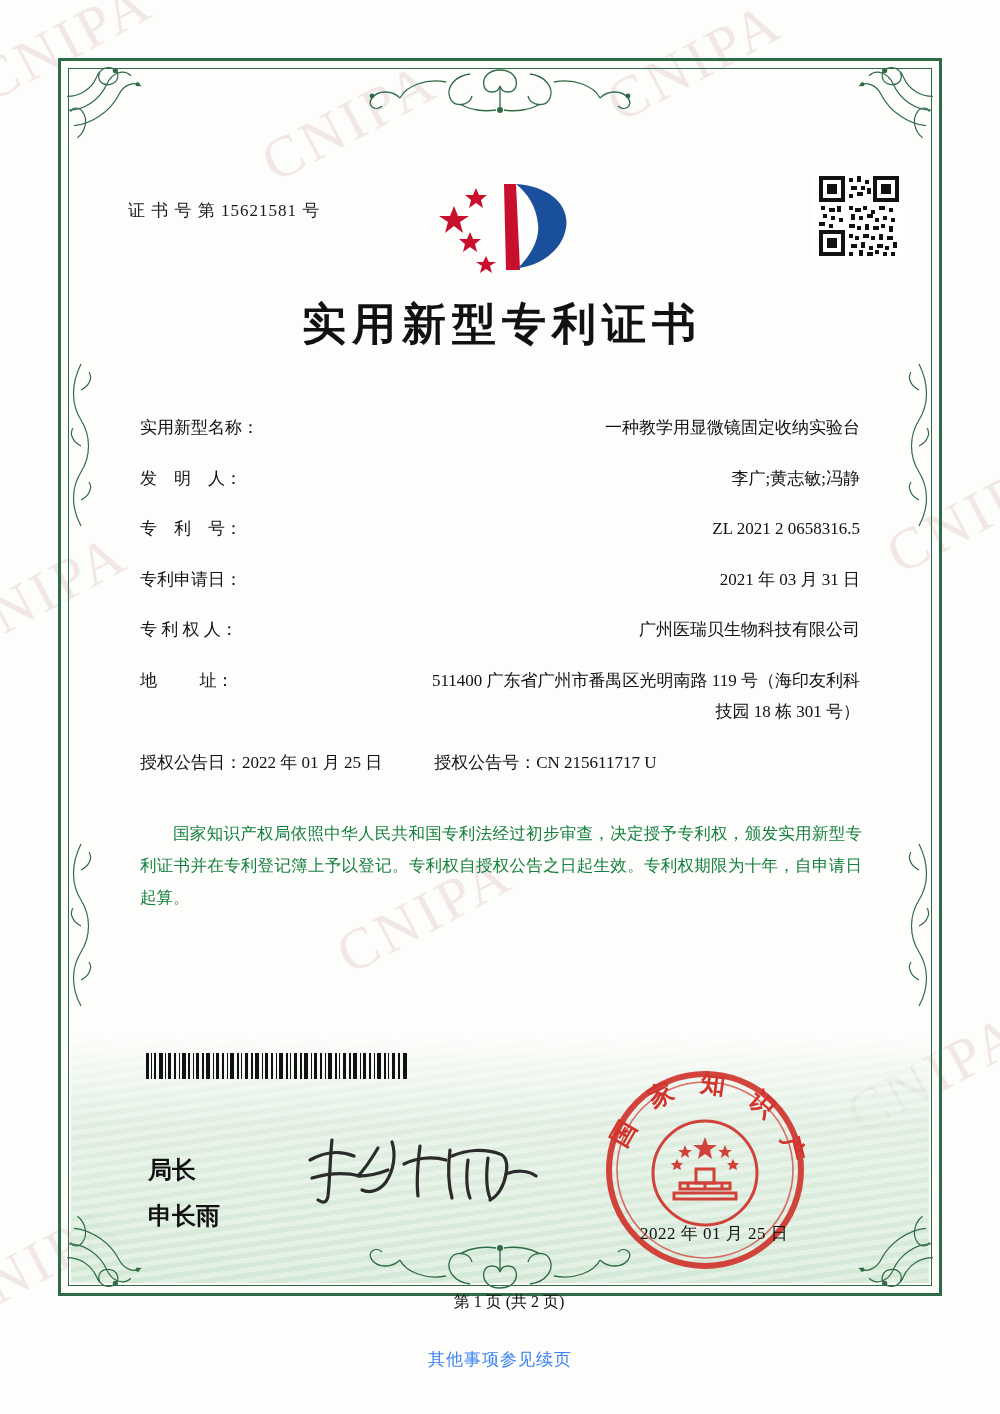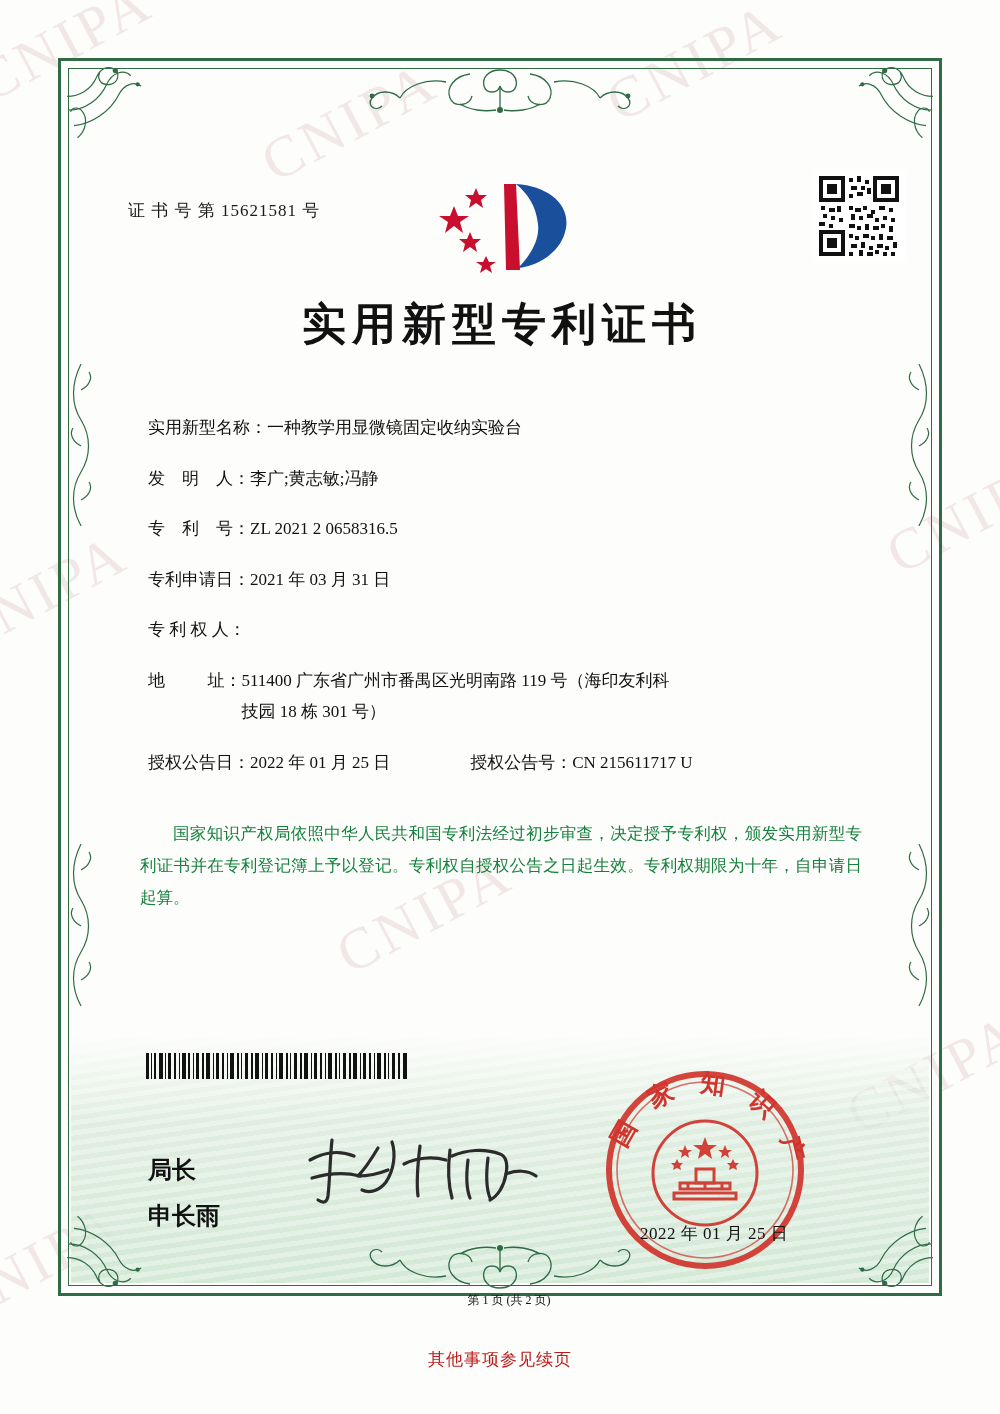--- a/index.html
+++ b/index.html
@@ -154,45 +154,46 @@
     font-size: 44px;
     font-weight: bold;
     letter-spacing: 6px;
     color: #111;
     font-family: "Liberation Serif", "DejaVu Serif", serif;
   }
 
   
   .fields {
     position: absolute;
-    left: 148px; top: 415px;
+    left: 140px; top: 415px;
     width: 720px;
     font-size: 17px;
     color: #111;
     line-height: 1.5;
+    text-align: right;
   }
   .frow {
     display: flex;
     margin-bottom: 25px;
     align-items: flex-start;
   }
   .flabel {
     white-space: pre;
     flex: 0 0 auto;
   }
   .fvalue {
     flex: 1 1 auto;
   }
   .fvalue .second-line {
     display: block;
     margin-top: 6px;
   }
   .frow.grant { margin-bottom: 18px; }
   .grant-right {
-    margin-left: 80px;
+    margin-left: 52px;
     white-space: nowrap;
   }
 
   
   .paras {
     position: absolute;
     left: 140px; top: 818px;
     width: 722px;
     font-size: 16.5px;
     line-height: 1.95;
@@ -240,31 +241,31 @@
     color: #111;
     letter-spacing: .5px;
   }
 
   
   .page-no {
     position: absolute;
     left: 0; right: 0;
     top: 1292px;
     text-align: center;
-    font-size: 12px;
+    font-size: 16px;
     color: #111;
     margin-left: 18px;
   }
   .tail-note {
     position: absolute;
     left: 0; right: 0;
     top: 1348px;
     text-align: center;
     font-size: 17px;
-    color: #b91c1c;
+    color: #3b82f6;
     letter-spacing: 1px;
   }
 </style>
 </head>
 <body>
 
 <div class="page">
 
   <div class="watermark-layer">
     <div class="wm w1">CNIPA</div>
@@ -498,20 +499,21 @@
     <div class="frow">
       <span class="flabel">专    利    号：</span>
       <span class="fvalue">ZL 2021 2 0658316.5</span>
     </div>
     <div class="frow">
       <span class="flabel">专利申请日：</span>
       <span class="fvalue">2021 年 03 月 31 日</span>
     </div>
     <div class="frow">
       <span class="flabel">专 利 权 人：</span>
+      <span class="fvalue">广州医瑞贝生物科技有限公司</span>
     </div>
     <div class="frow">
       <span class="flabel">地          址：</span>
       <span class="fvalue">
         <span>511400 广东省广州市番禺区光明南路 119 号（海印友利科</span>
         <span class="second-line">技园 18 栋 301 号）</span>
       </span>
     </div>
     <div class="frow grant">
       <span class="flabel">授权公告日：</span>

